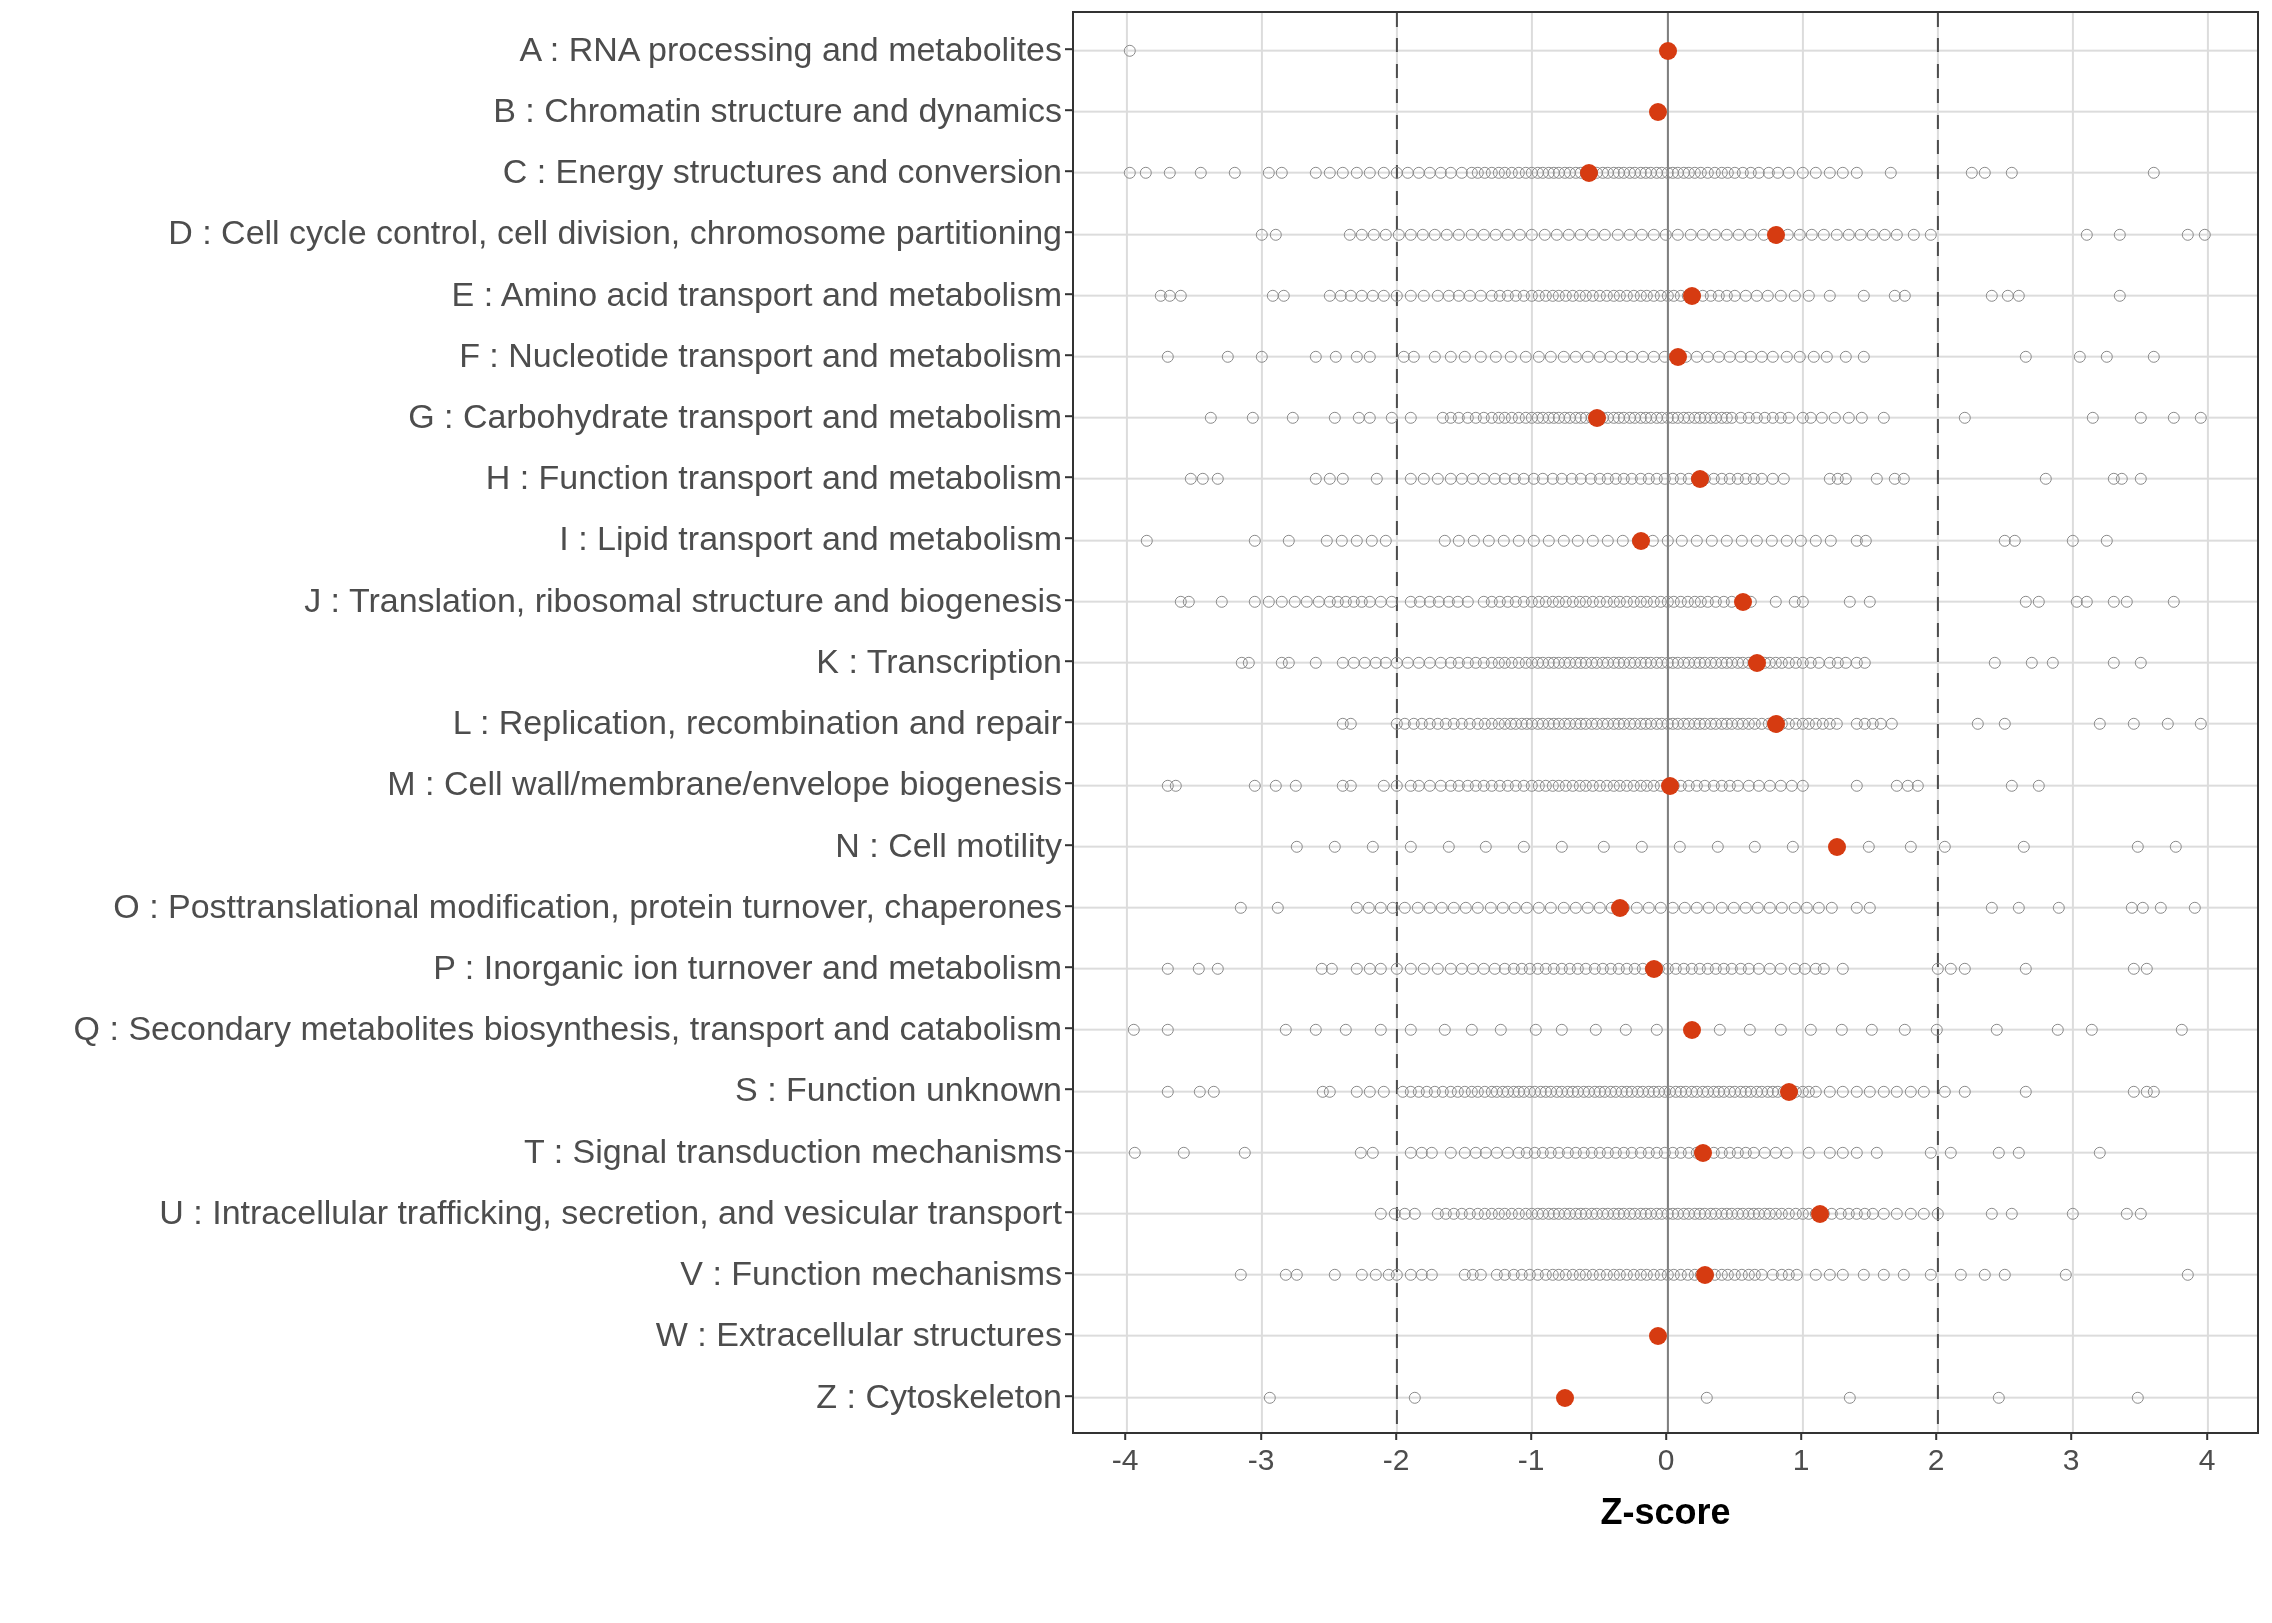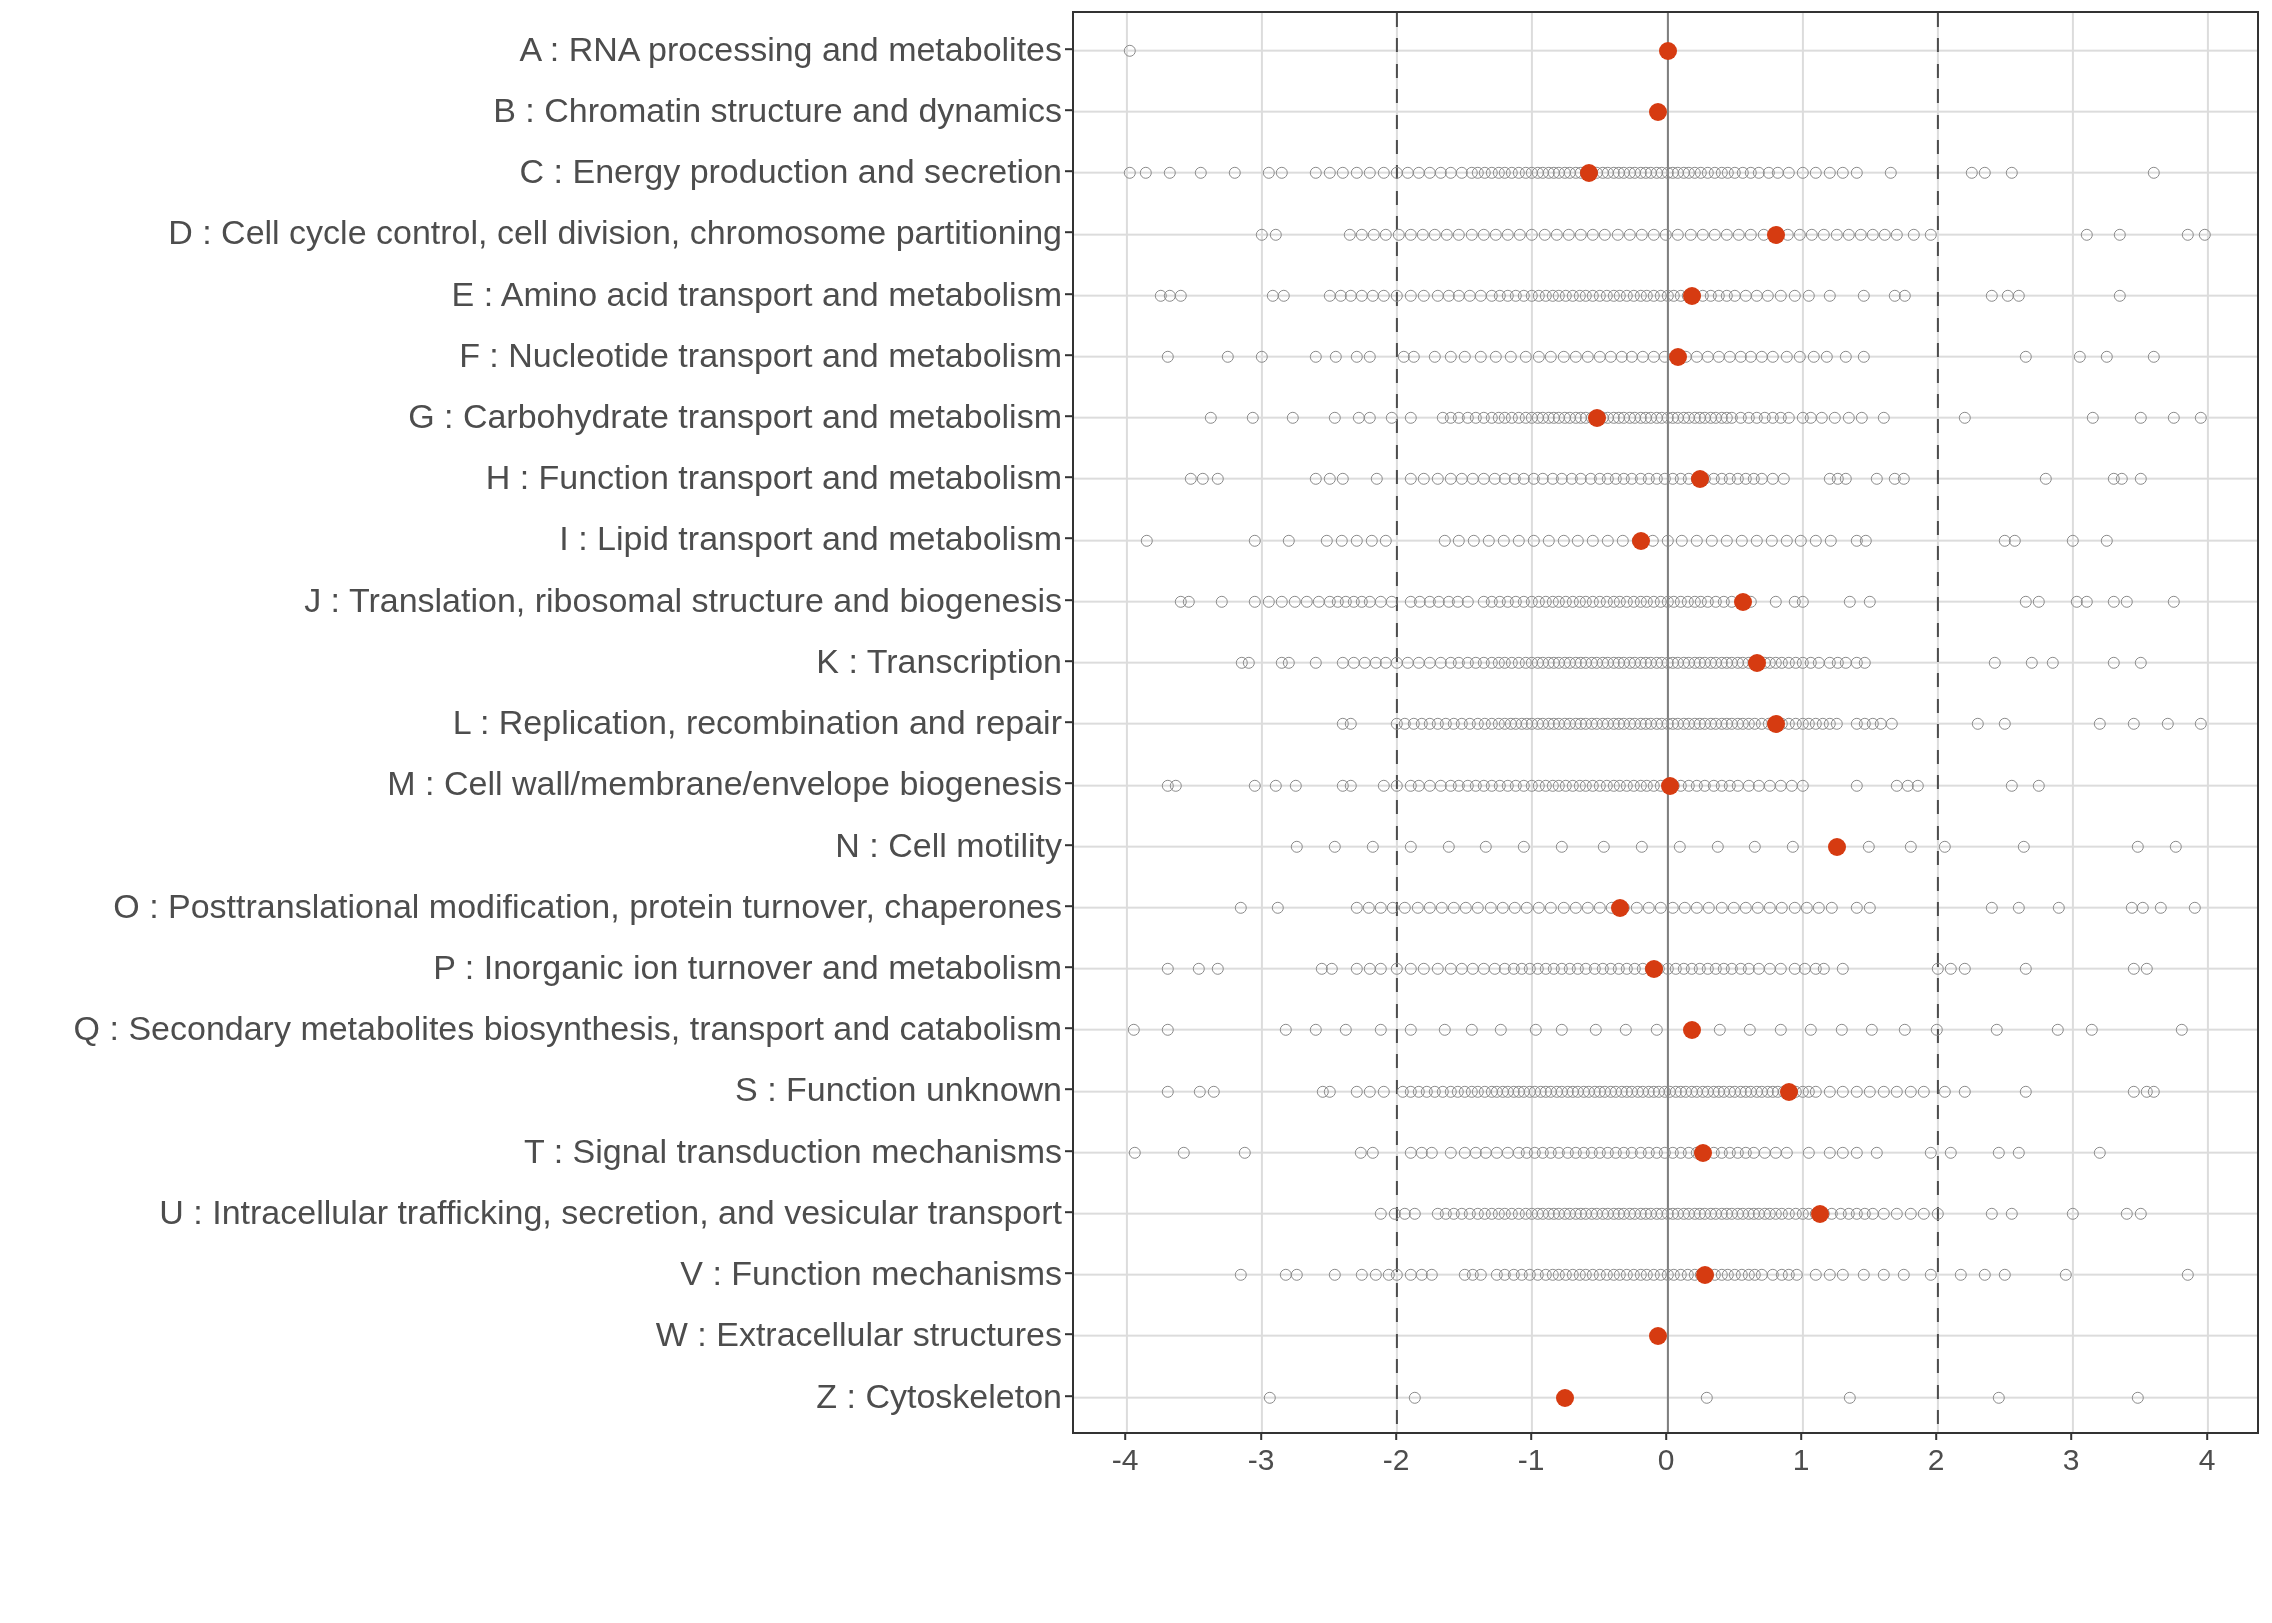--- a/index.html
+++ b/index.html
@@ -52,21 +52,21 @@
   .legend-swatch-filled{width:18px;height:18px;border-radius:50%;}
   .legend-text{font-size:32px;line-height:38px;color:#000000;white-space:nowrap;}
 </style>
 </head>
 <body>
 
 <div class="figure">
   <div id="y-labels">
       <div class="ylabel" style="top: 49px; color: rgb(77, 77, 77);">A : RNA processing and metabolites</div>
       <div class="ylabel" style="top: 110px; color: rgb(77, 77, 77);">B : Chromatin structure and dynamics</div>
-      <div class="ylabel" style="top: 171px; color: rgb(77, 77, 77);">C : Energy production and secretion</div>
+      <div class="ylabel" style="top: 171px; color: rgb(77, 77, 77);">C : Energy structures and conversion</div>
       <div class="ylabel" style="top: 232px; color: rgb(77, 77, 77);">D : Cell cycle control, cell division, chromosome partitioning</div>
       <div class="ylabel" style="top: 294px; color: rgb(77, 77, 77);">E : Amino acid transport and metabolism</div>
       <div class="ylabel" style="top: 355px; color: rgb(77, 77, 77);">F : Nucleotide transport and metabolism</div>
       <div class="ylabel" style="top: 416px; color: rgb(77, 77, 77);">G : Carbohydrate transport and metabolism</div>
       <div class="ylabel" style="top: 477px; color: rgb(77, 77, 77);">H : Function transport and metabolism</div>
       <div class="ylabel" style="top: 538px; color: rgb(77, 77, 77);">I : Lipid transport and metabolism</div>
       <div class="ylabel" style="top: 600px; color: rgb(77, 77, 77);">J : Translation, ribosomal structure and biogenesis</div>
       <div class="ylabel" style="top: 661px; color: rgb(77, 77, 77);">K : Transcription</div>
       <div class="ylabel" style="top: 722px; color: rgb(77, 77, 77);">L : Replication, recombination and repair</div>
       <div class="ylabel" style="top: 783px; color: rgb(77, 77, 77);">M : Cell wall/membrane/envelope biogenesis</div>
@@ -1393,14 +1393,15 @@
       <div class="xtick-label" style="left: 1125px; top: 1444px; color: rgb(77, 77, 77);">-4</div>
       <div class="xtick-label" style="left: 1261px; top: 1444px; color: rgb(77, 77, 77);">-3</div>
       <div class="xtick-label" style="left: 1396px; top: 1444px; color: rgb(77, 77, 77);">-2</div>
       <div class="xtick-label" style="left: 1531px; top: 1444px; color: rgb(77, 77, 77);">-1</div>
       <div class="xtick-label" style="left: 1666px; top: 1444px; color: rgb(77, 77, 77);">0</div>
       <div class="xtick-label" style="left: 1801px; top: 1444px; color: rgb(77, 77, 77);">1</div>
       <div class="xtick-label" style="left: 1936px; top: 1444px; color: rgb(77, 77, 77);">2</div>
       <div class="xtick-label" style="left: 2071px; top: 1444px; color: rgb(77, 77, 77);">3</div>
       <div class="xtick-label" style="left: 2207px; top: 1444px; color: rgb(77, 77, 77);">4</div>
     </div>
+  <div class="xaxis-title">Z-score</div>
 </div>
 
 
 </body></html>

